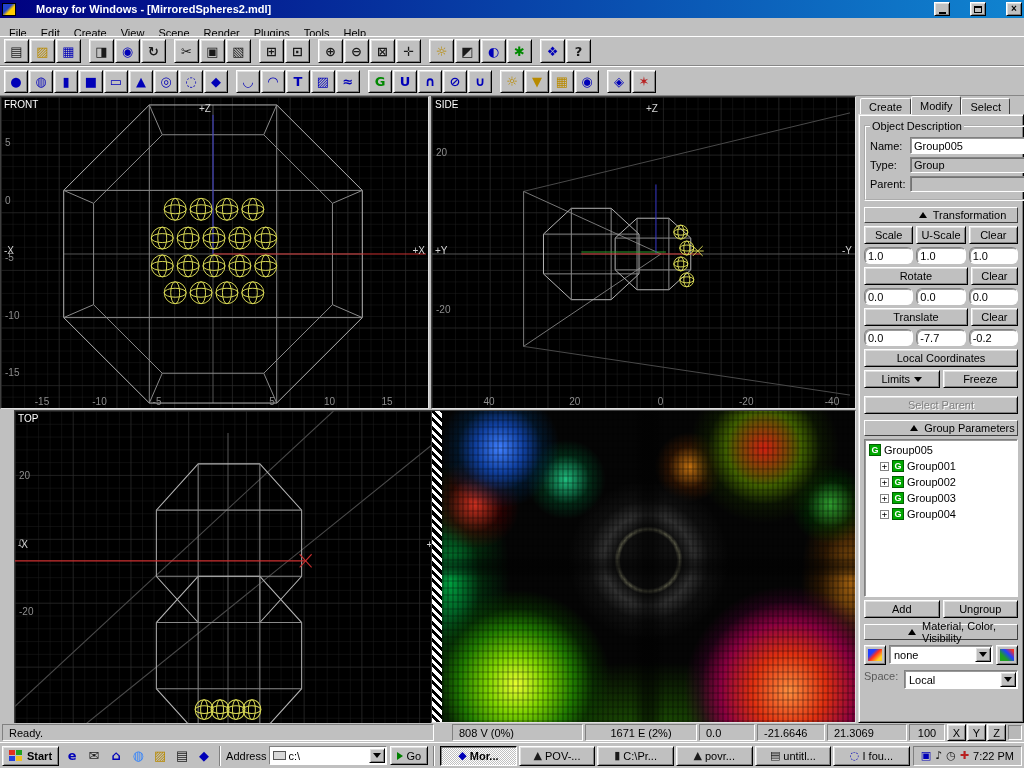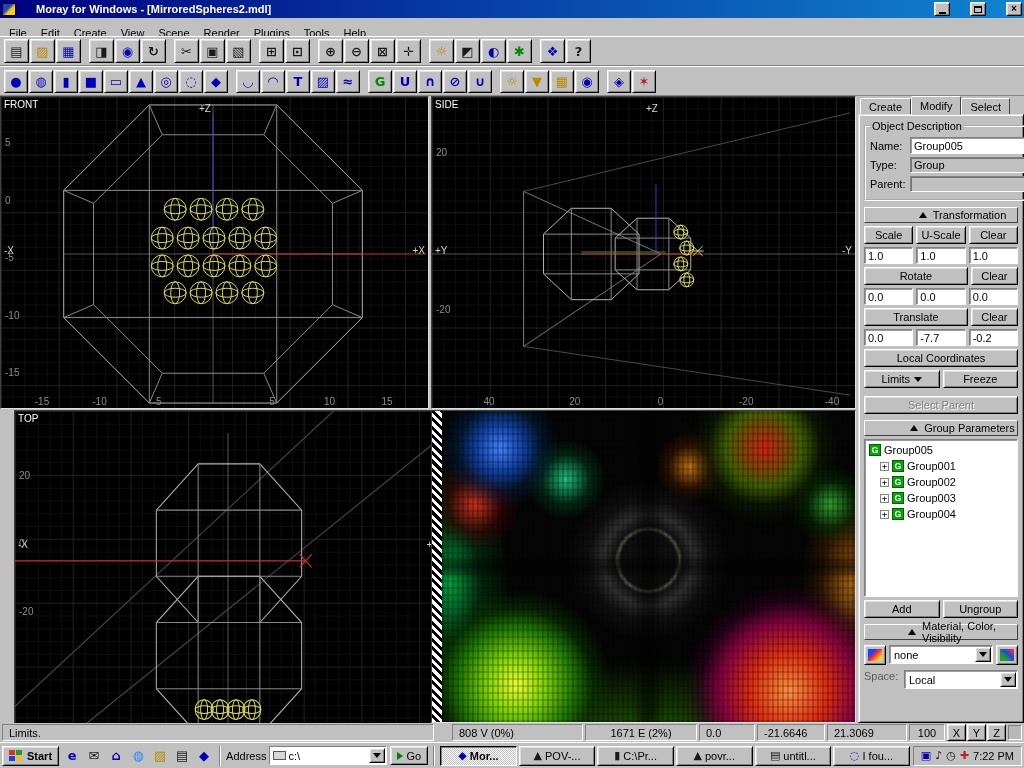--- a/index.html
+++ b/index.html
@@ -79,21 +79,21 @@
 .frow{display:flex;align-items:center;gap:3px;margin:3px 0;}
 .flabel{width:37px;flex:none;}
 .tfield{flex:1;min-width:0;height:17px;background:#fff;padding:0 3px;font-size:11px;font-family:inherit;outline:none;}
 .gfield{flex:1;height:16px;background:#c0c0c0;padding:0 3px;line-height:15px;}
 .shead{height:16px;margin-top:6px;display:flex;align-items:center;justify-content:center;gap:6px;background:#c0c0c0;border:1px solid;border-color:#fff #404040 #404040 #fff;padding-left:43px;}
 .uparrow{width:0;height:0;border-left:4px solid transparent;border-right:4px solid transparent;border-bottom:6px solid #000;}
 .darr{width:0;height:0;border-left:4px solid transparent;border-right:4px solid transparent;border-top:5px solid #000;margin-left:4px;}
 .trow{display:flex;gap:3px;margin-top:3px;}
 .tb{height:18px;flex:1;}
 .wide{flex:2.25;}
-.num{height:17px;}
+.num{height:17px;border-radius:6px;}
 .full{width:100%;height:18px;margin-top:3px;}
 .disabled{color:#808080;text-shadow:1px 1px 0 #fff;}
 .tree{background:#fff;height:158px;margin-top:3px;padding:2px;overflow:hidden;}
 .tree-item{display:flex;align-items:center;gap:3px;height:16px;padding-left:2px;}
 .tree-item.child{padding-left:13px;}
 .plus{width:9px;height:9px;border:1px solid #848484;background:#fff;font-size:9px;line-height:7px;text-align:center;flex:none;font-family:"DejaVu Sans Mono",monospace;}
 .plus:empty{display:none;}
 .gicon{width:12px;height:12px;background:#00a800;border:1px solid #006000;color:#fff;font-size:9px;font-weight:bold;line-height:10px;text-align:center;flex:none;}
 .iconbtn{width:22px;height:20px;flex:none;}
 .mat-icon{width:14px;height:12px;background:linear-gradient(135deg,#2040ff 30%,#ff3020 50%,#ffd020 80%);}
@@ -700,21 +700,21 @@
         <span class="combo-text">Local</span>
         <span class="btn combo-btn">
             <span class="darr"></span>
           </span>
       </div>
     </div>
   </div>
 </div>
 
 <div class="statusbar">
-  <div class="spanel ready">Limits.</div>
+  <div class="spanel ready">Ready.</div>
   <div class="sfields">
 
   <div class="spanel">
         <span>808 V (0%)</span>
       </div>
       <div class="spanel">
         <span>1671 E (2%)</span>
       </div>
       <div class="spanel">
         <span>0.0</span>

